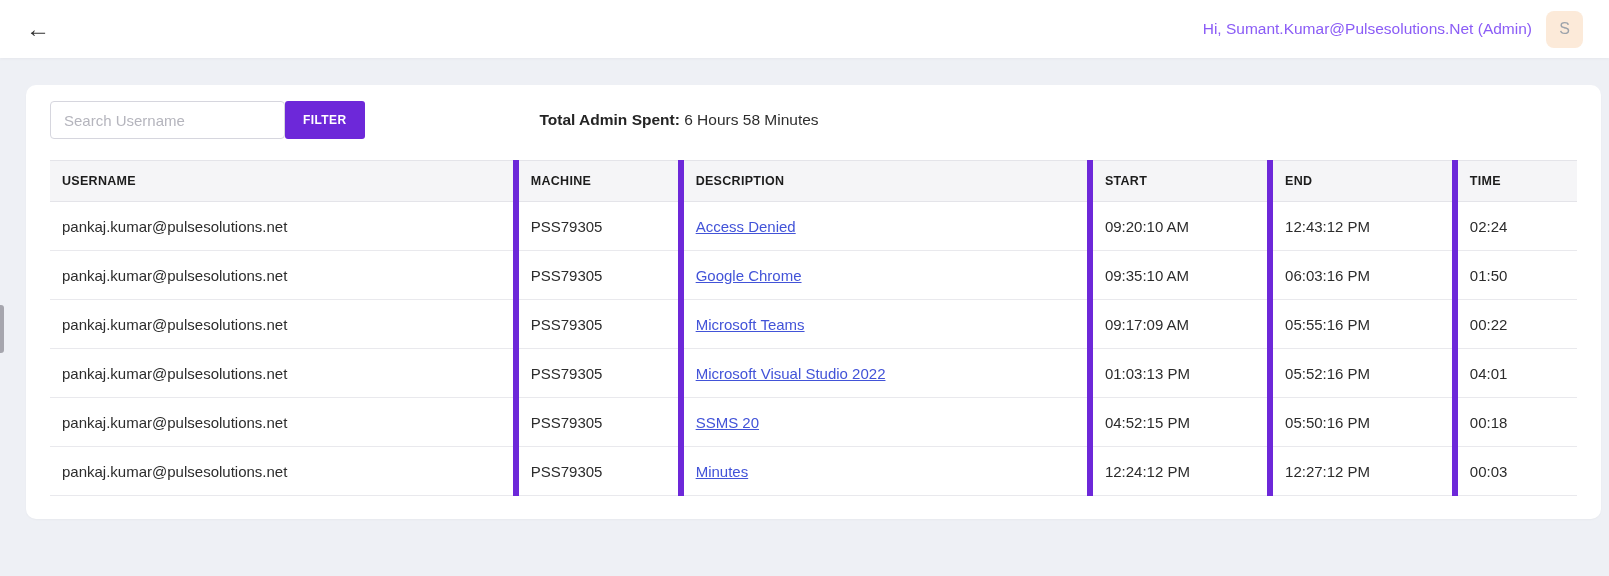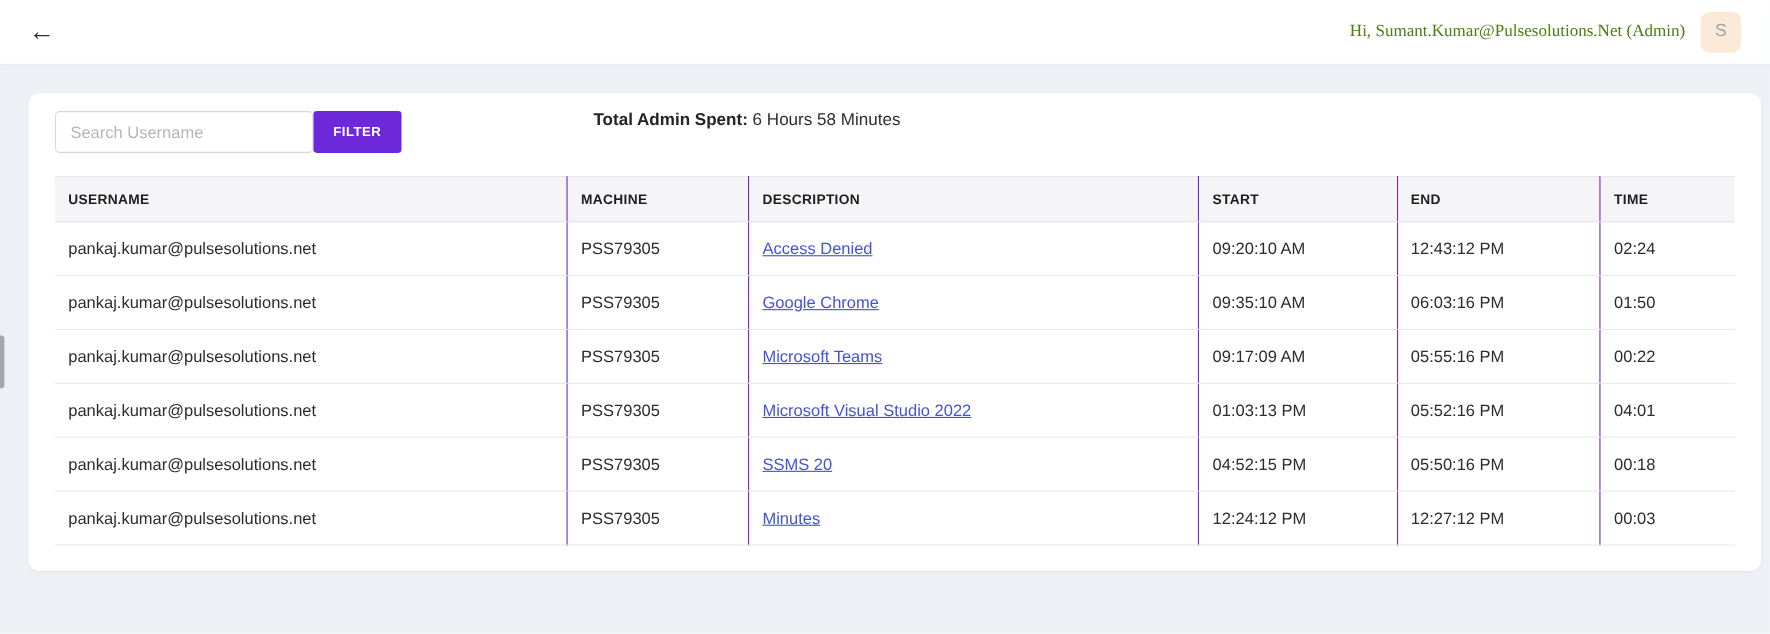--- a/index.html
+++ b/index.html
@@ -32,21 +32,21 @@
     font-weight: 600;
     color: #262626;
     letter-spacing: 0.2px;
   }
   .topbar-right {
     margin-left: auto;
     display: flex;
     align-items: center;
     gap: 14px;
   }
-  .greeting { font-size: 15.5px; color: #4d7c0f; font-family: Liberation Serif, serif; }
+  .greeting { font-size: 15.5px; color: #8b5cf6; }
   .avatar {
     width: 37px; height: 37px;
     background: #fcead9;
     border-radius: 8px;
     display: flex; align-items: center; justify-content: center;
     font-size: 16px; color: #9da3ab; font-weight: 500;
     cursor: pointer;
   }
 
   
@@ -55,20 +55,21 @@
     border-radius: 10px;
     margin: 27px 8px 0 26px;
     padding: 16px 24px 23px 24px;
     box-shadow: 0 1px 2px rgba(0,0,0,0.03);
     min-height: 432px;
   }
 
   
   .filter-row {
     display: flex;
+    align-items: center;
     margin-bottom: 21px;
   }
   .search-input {
     width: 235px; height: 38px;
     border: 1px solid #d6d6de;
     border-radius: 4px;
     padding: 0 13px;
     font-size: 15px;
     font-family: inherit;
     color: #2c2c2c;
@@ -126,21 +127,21 @@
   }
   tbody td {
     height: 49px;
     border-bottom: 1px solid #e9e9ed;
     font-size: 15px;
     color: #2c2c2c;
     padding: 0 12px;
   }
   thead th:not(:last-child),
   tbody td:not(:last-child) {
-    border-right: 1px solid #6d28d9;
+    border-right: 6px solid #6d28d9;
   }
   tbody a {
     color: #4253d8;
     text-decoration: underline;
   }
 
   
   .drawer-handle {
     position: absolute;
     left: 0; top: 305px;

